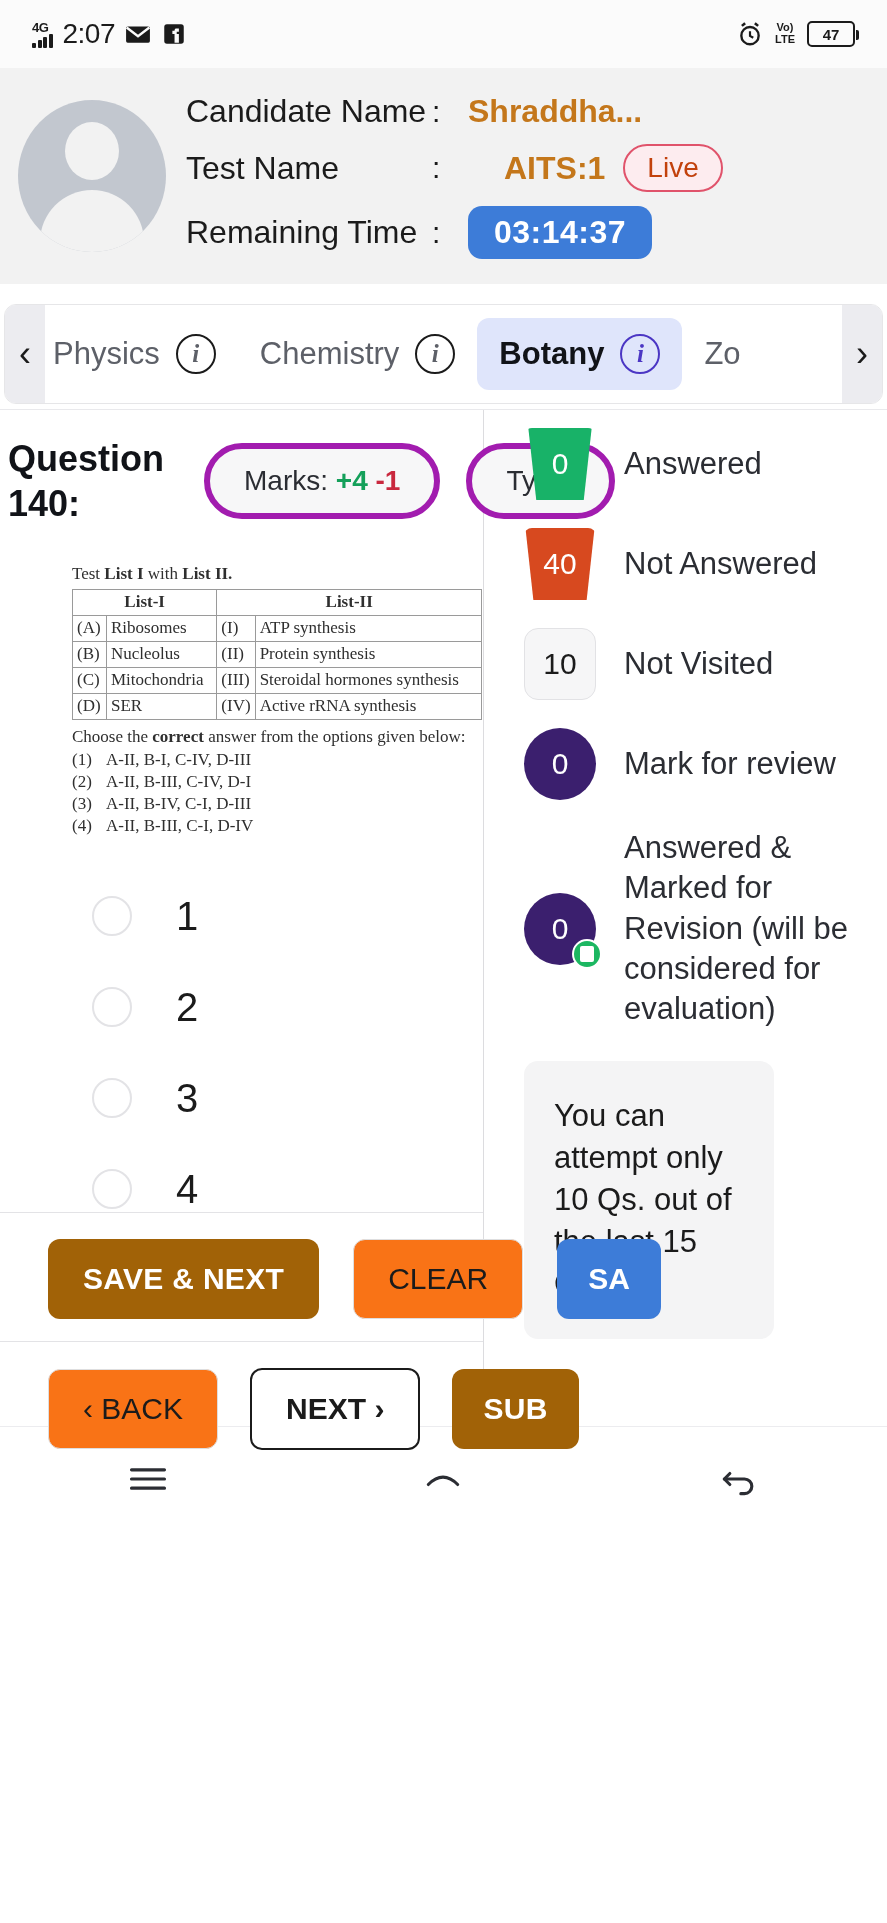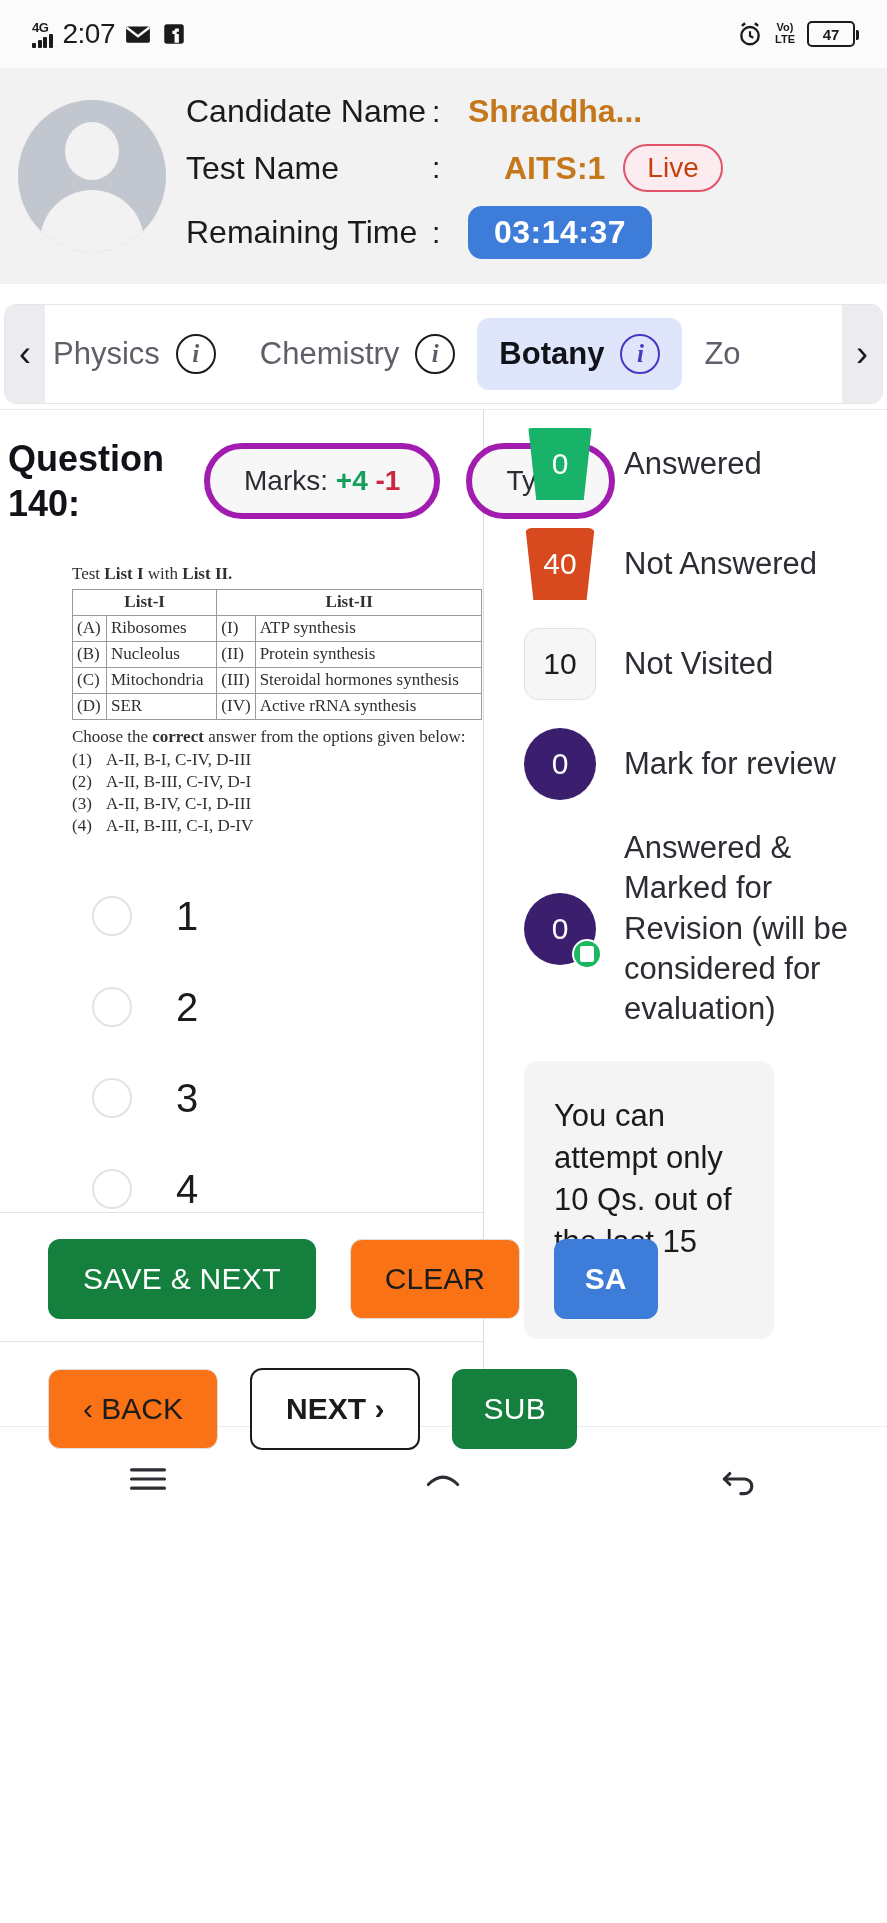--- a/index.html
+++ b/index.html
@@ -146,21 +146,21 @@
   
   .actions {
     margin-top:auto; border-top:1px solid #e3e3e6;
     padding: 26px 0 22px 48px; display:flex; align-items:center; gap:34px;
   }
   .actions2 {
     border-top:1px solid #e3e3e6;
     padding: 26px 0 26px 48px; display:flex; align-items:center; gap:32px;
   }
   .btn { border-radius:12px; font-size:30px; padding:22px 34px; white-space:nowrap; border:1px solid transparent; }
-  .btn-green { background:#15803d; color:#fff; font-weight:400; letter-spacing:0.3px; }
+  .btn-green { background:#a16207; color:#fff; font-weight:700; letter-spacing:0.3px; }
   .btn-outline { background:#f97316; color:#1b1b1b; border:1px solid #dededf; font-weight:500; }
   .btn-outline-dark { background:#fff; color:#1b1b1b; border:2px solid #1b1b1b; font-weight:600; }
   .btn-blue { background:#3d7cd8; color:#fff; font-weight:700; }
   .btn-sm { padding:22px 30px; }
 
   
   .legend { display:flex; flex-direction:column; gap:28px; padding-right:0; }
   .lrow { display:flex; align-items:flex-start; gap:28px; }
   .lbadge { flex:0 0 72px; height:72px; display:flex; align-items:center; justify-content:center;
             font-size:30px; color:#fff; font-weight:500; position:relative; }

